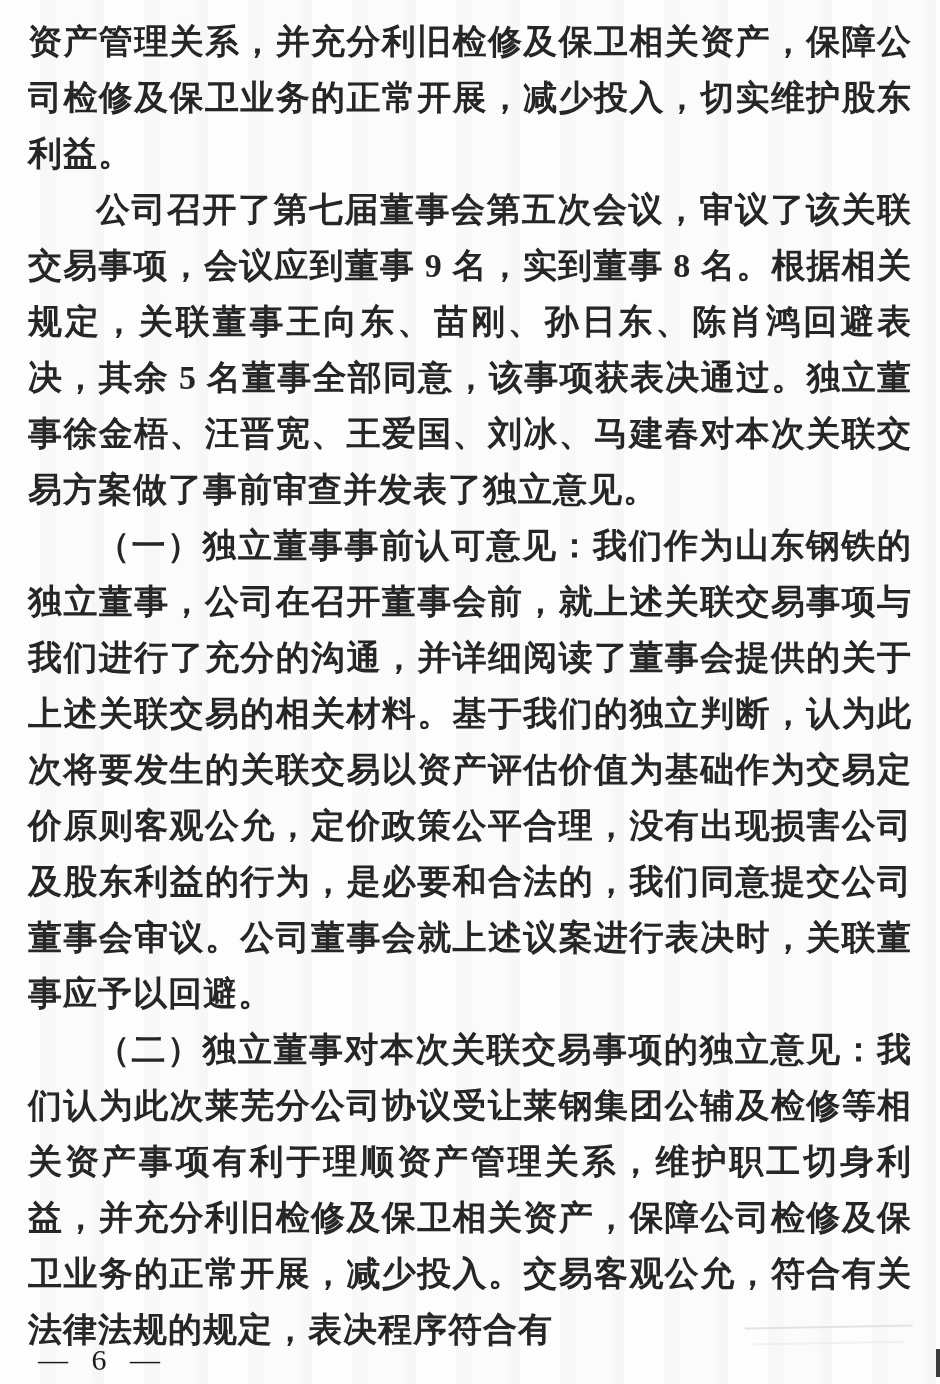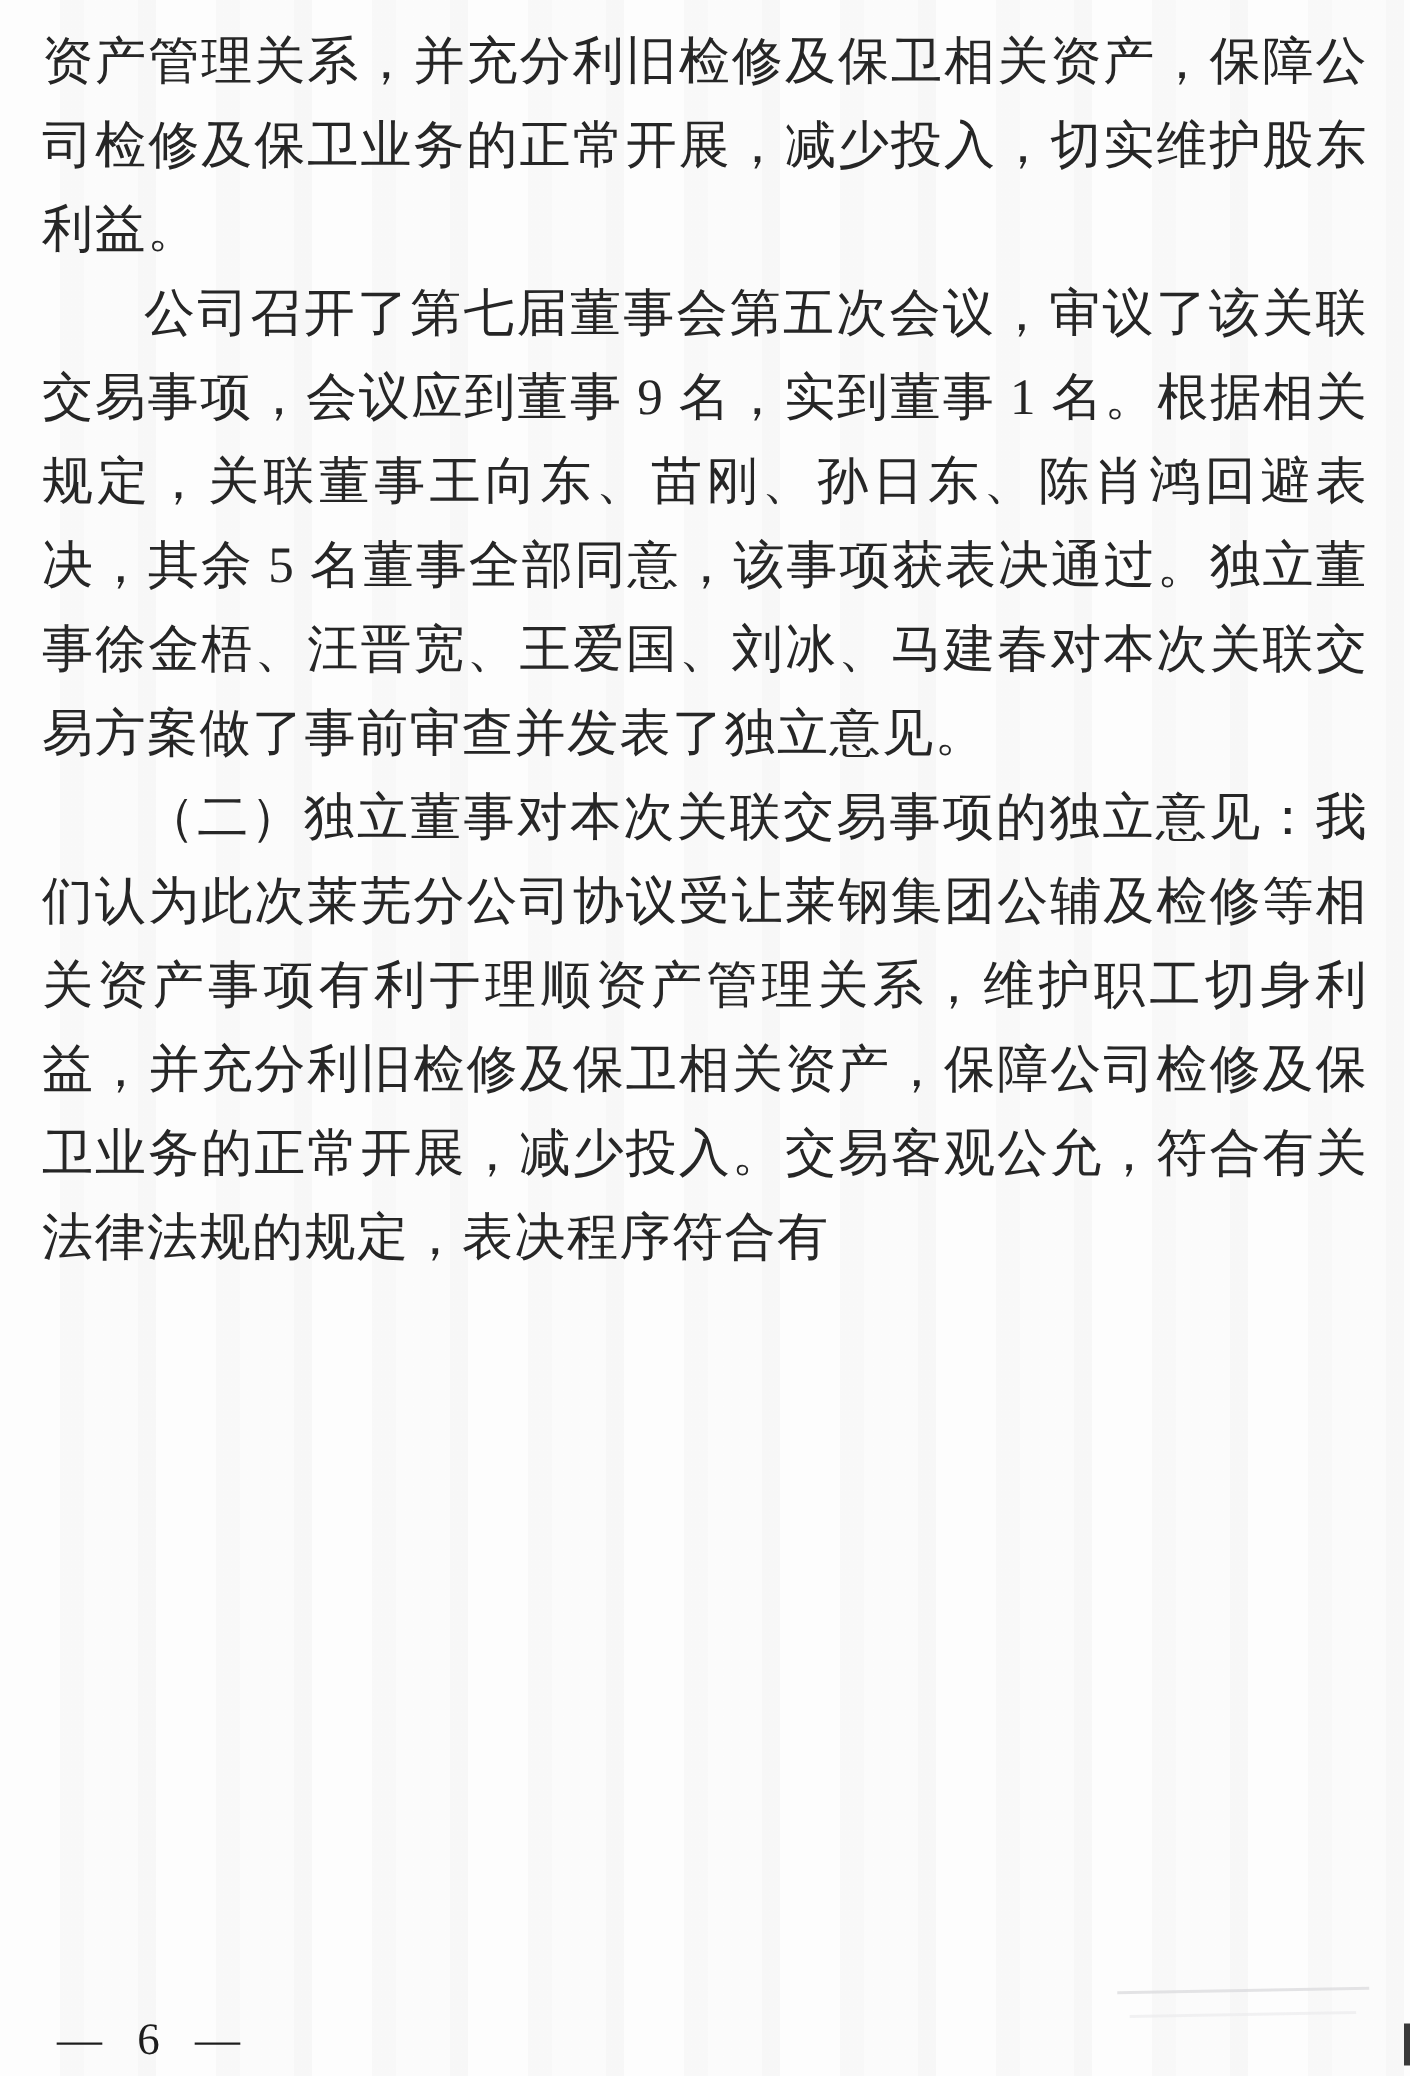--- a/index.html
+++ b/index.html
@@ -34,20 +34,21 @@
   }
   .content p, .content h2 {
     margin: 0;
     font-size: 34px;
     line-height: 56px;
     text-align: justify;
     text-justify: inter-character;
     word-break: break-all;
     overflow-wrap: anywhere;
     letter-spacing: 1px;
+    font-weight: bold;
   }
   .para, .heading { text-indent: 2em; }
   .para { margin-top: 7px; }
   .heading {
     margin-top: 9px;
     font-family: "Liberation Sans", "DejaVu Sans", sans-serif;
     font-weight: 700;
     font-size: 35px;
     color: #111111;
   }
@@ -82,21 +83,22 @@
     height: 28px;
     background: #3a3a3a;
   }
 </style>
 </head>
 <body>
 
 <div class="page">
   <div class="content">
     <p class="cont">资产管理关系，并充分利旧检修及保卫相关资产，保障公司检修及保卫业务的正常开展，减少投入，切实维护股东利益。</p>
-    <p class="para">公司召开了第七届董事会第五次会议，审议了该关联交易事项，会议应到董事 9 名，实到董事 1 名。根据相关规定，关联董事王向东、苗刚、孙日东、陈肖鸿回避表决，其余 5 名董事全部同意，该事项获表决通过。独立董事徐金梧、汪晋宽、王爱国、刘冰、马建春对本次关联交易方案做了事前审查并发表了独立意见。</p>
+    <p class="para">公司召开了第七届董事会第五次会议，审议了该关联交易事项，会议应到董事 9 名，实到董事 8 名。根据相关规定，关联董事王向东、苗刚、孙日东、陈肖鸿回避表决，其余 5 名董事全部同意，该事项获表决通过。独立董事徐金梧、汪晋宽、王爱国、刘冰、马建春对本次关联交易方案做了事前审查并发表了独立意见。</p>
+    <p class="para">（一）独立董事事前认可意见：我们作为山东钢铁的独立董事，公司在召开董事会前，就上述关联交易事项与我们进行了充分的沟通，并详细阅读了董事会提供的关于上述关联交易的相关材料。基于我们的独立判断，认为此次将要发生的关联交易以资产评估价值为基础作为交易定价原则客观公允，定价政策公平合理，没有出现损害公司及股东利益的行为，是必要和合法的，我们同意提交公司董事会审议。公司董事会就上述议案进行表决时，关联董事应予以回避。</p>
     <p class="para">（二）独立董事对本次关联交易事项的独立意见：我们认为此次莱芜分公司协议受让莱钢集团公辅及检修等相关资产事项有利于理顺资产管理关系，维护职工切身利益，并充分利旧检修及保卫相关资产，保障公司检修及保卫业务的正常开展，减少投入。交易客观公允，符合有关法律法规的规定，表决程序符合有</p>
   </div>
 
   <div class="watermark"></div>
   <div class="edge-artifact"></div>
 
   <div class="footer">— 6 —</div>
 </div>
 
 </body></html>

